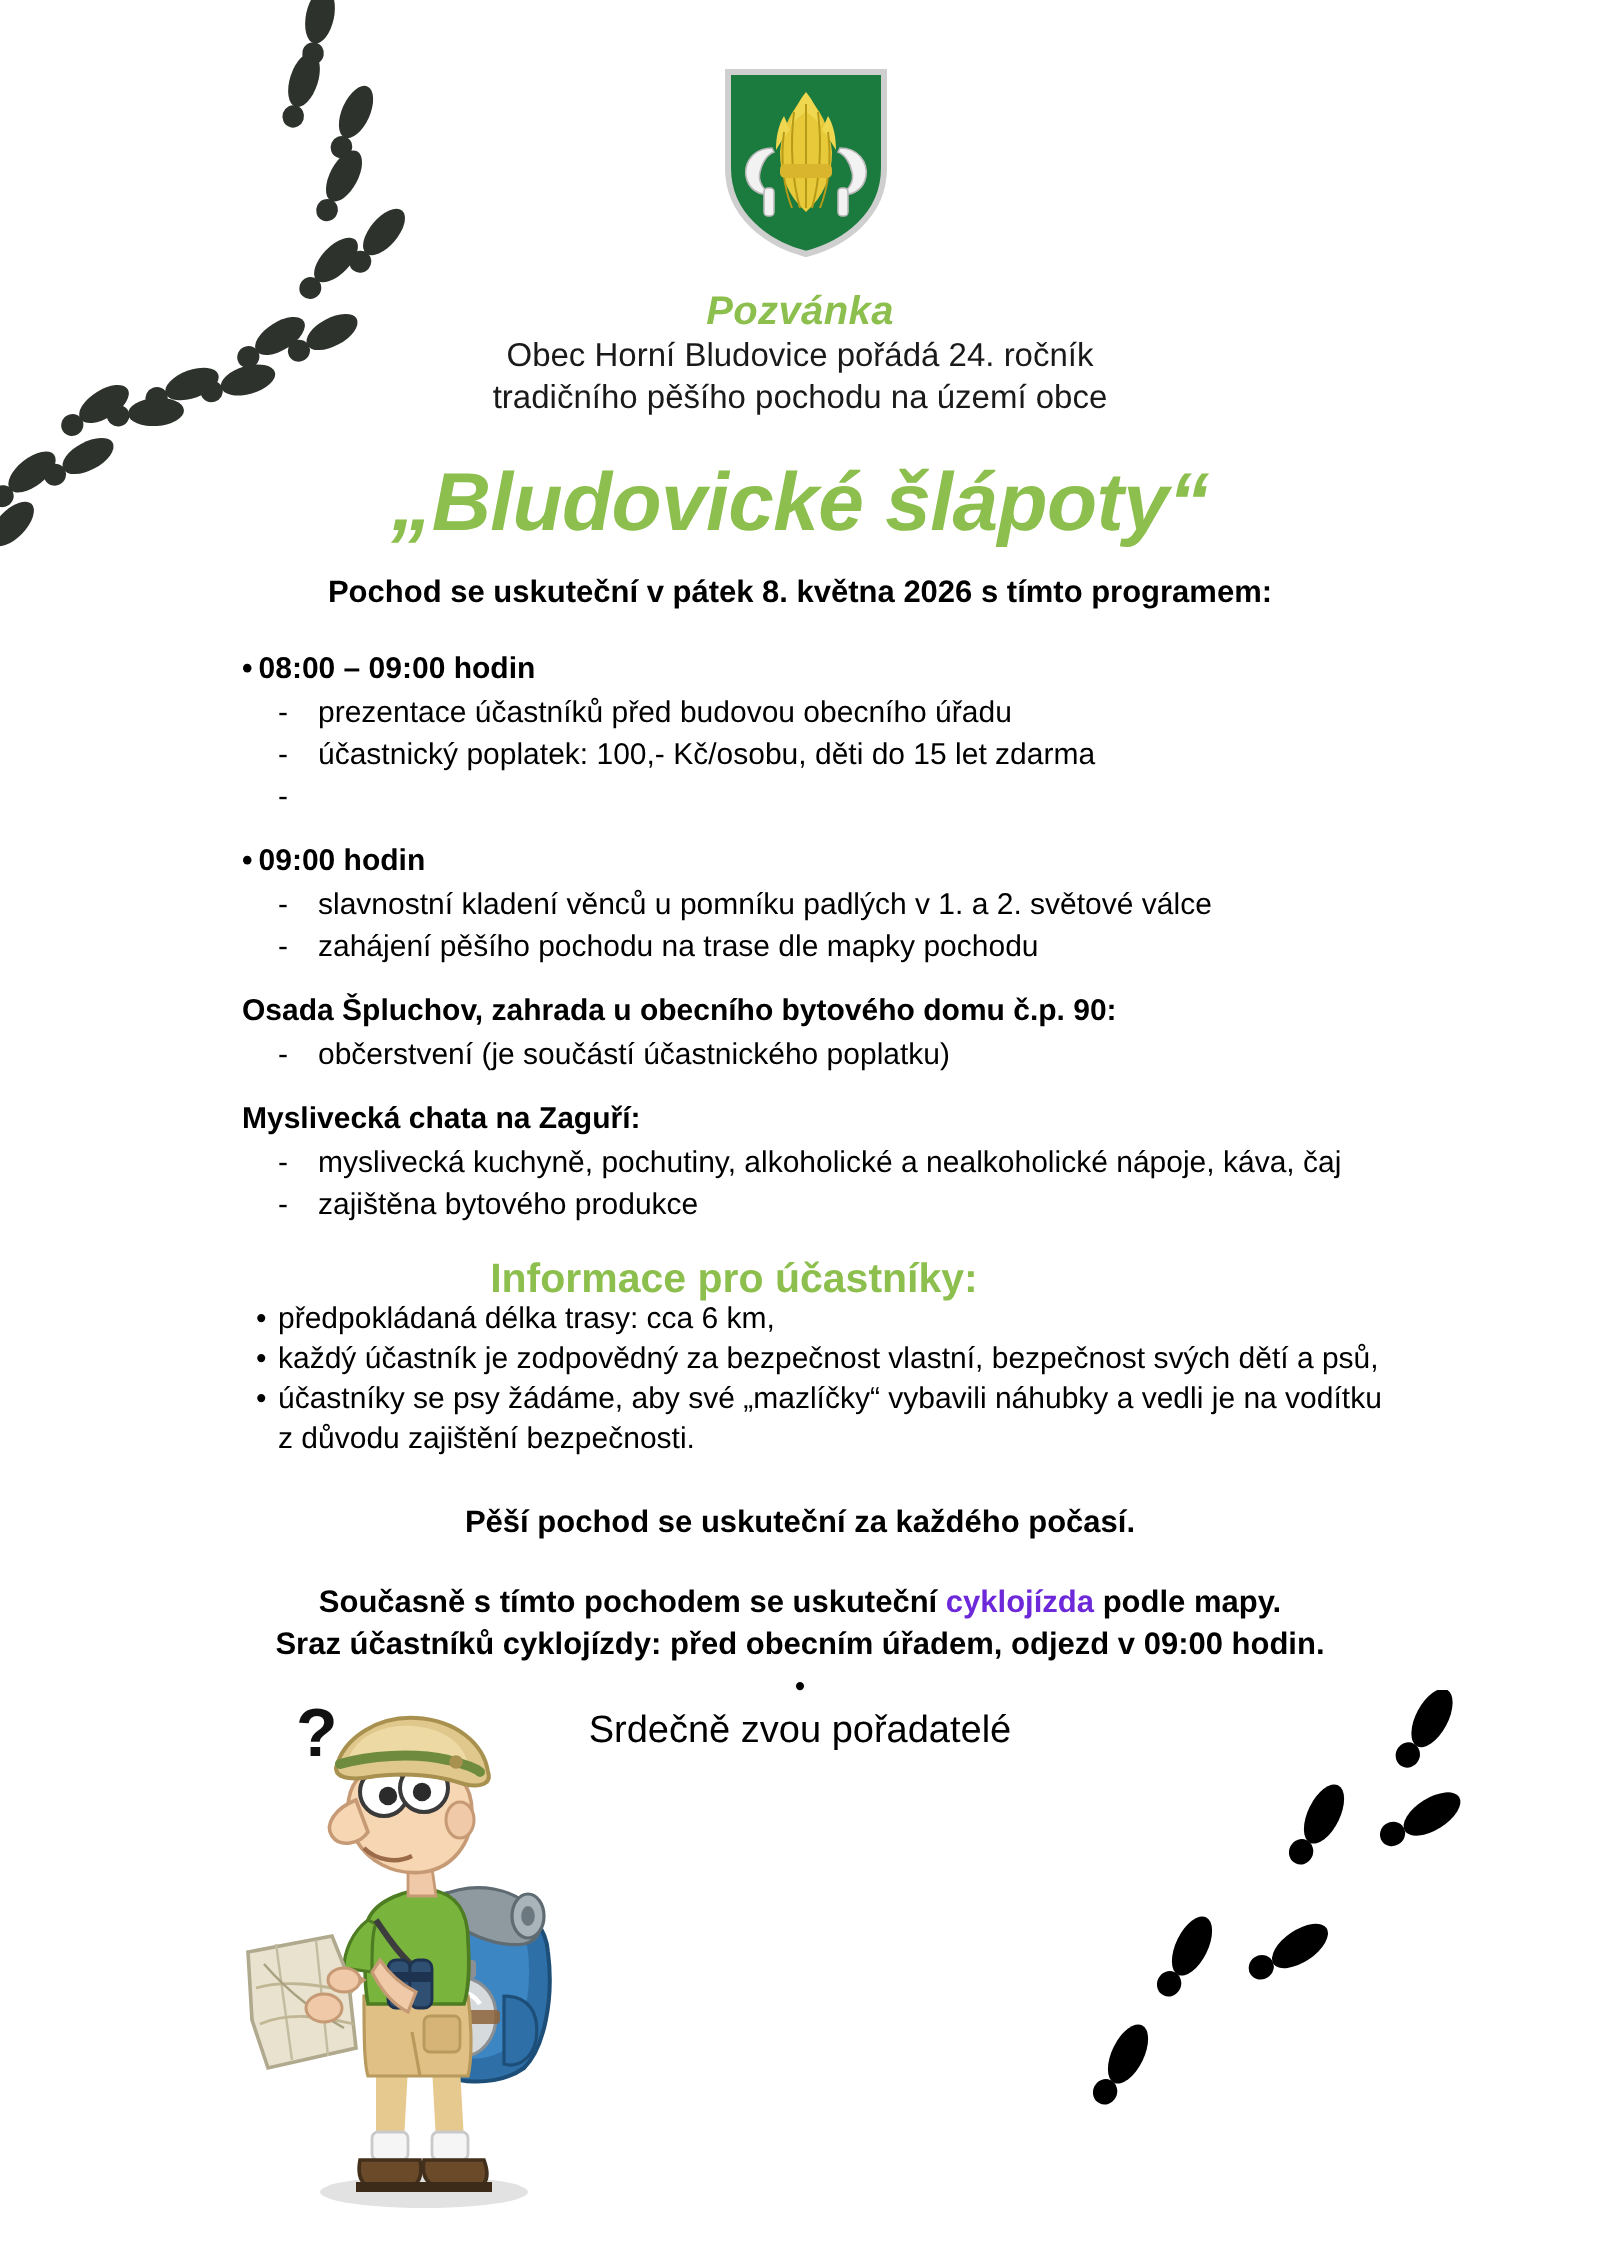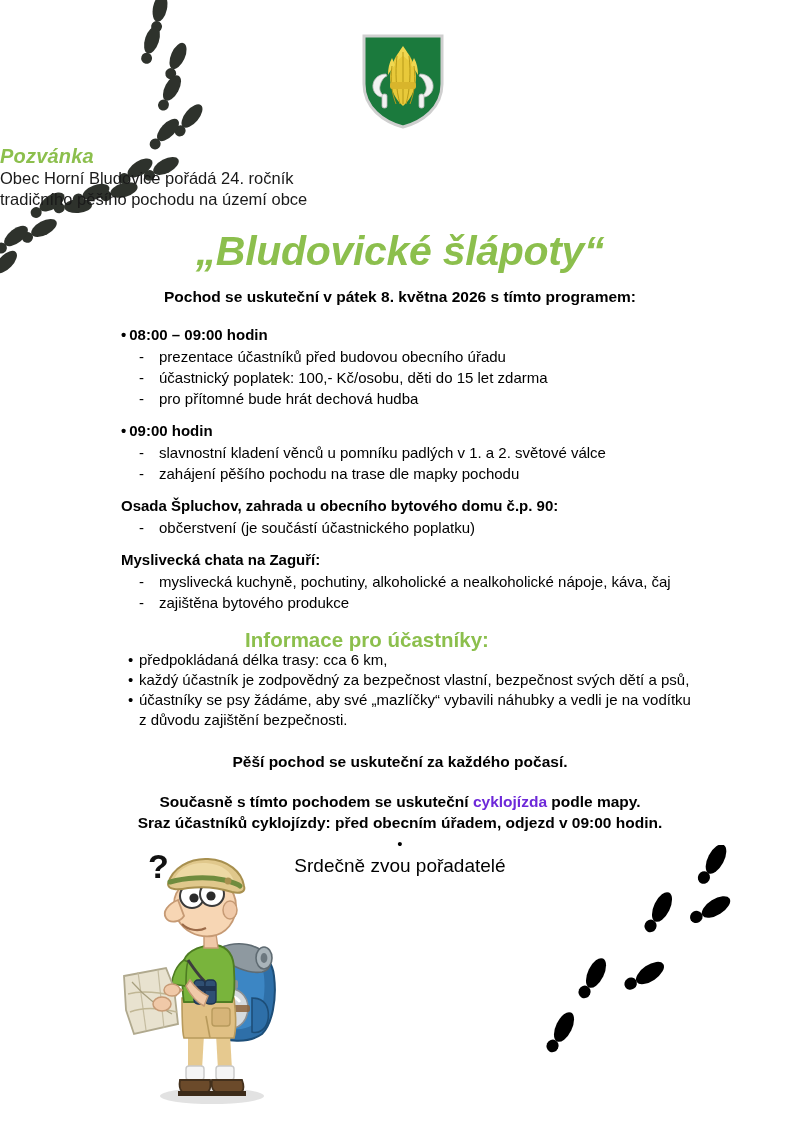--- a/index.html
+++ b/index.html
@@ -47,21 +47,21 @@
     width: 90px;
     height: 98px;
   }
 
   
   #header {
     position: absolute;
     left: 0;
     top: 145px;
     width: 800px;
-    text-align: left;
+    text-align: center;
   }
   #invitation-word {
     font-size: 20px;
     font-weight: bold;
     font-style: italic;
     color: #8CBF4D;
     line-height: 1.15;
     letter-spacing: 0.2px;
   }
   .subtitle-line {
@@ -310,21 +310,20 @@
         <div class="prog-item">
           <span class="dash">-</span>
           <span>prezentace účastníků před budovou obecního úřadu</span>
         </div>
         <div class="prog-item">
           <span class="dash">-</span>
           <span>účastnický poplatek: 100,- Kč/osobu, děti do 15 let zdarma</span>
         </div>
         <div class="prog-item">
           <span class="dash">-</span>
-          <span>pro přítomné bude hrát dechová hudba</span>
         </div>
       </div>
       <div class="prog-block">
         <div class="prog-head"><span class="bullet-dot">•</span><span>09:00 hodin</span></div>
         <div class="prog-item">
           <span class="dash">-</span>
           <span>slavnostní kladení věnců u pomníku padlých v 1. a 2. světové válce</span>
         </div>
         <div class="prog-item">
           <span class="dash">-</span>

